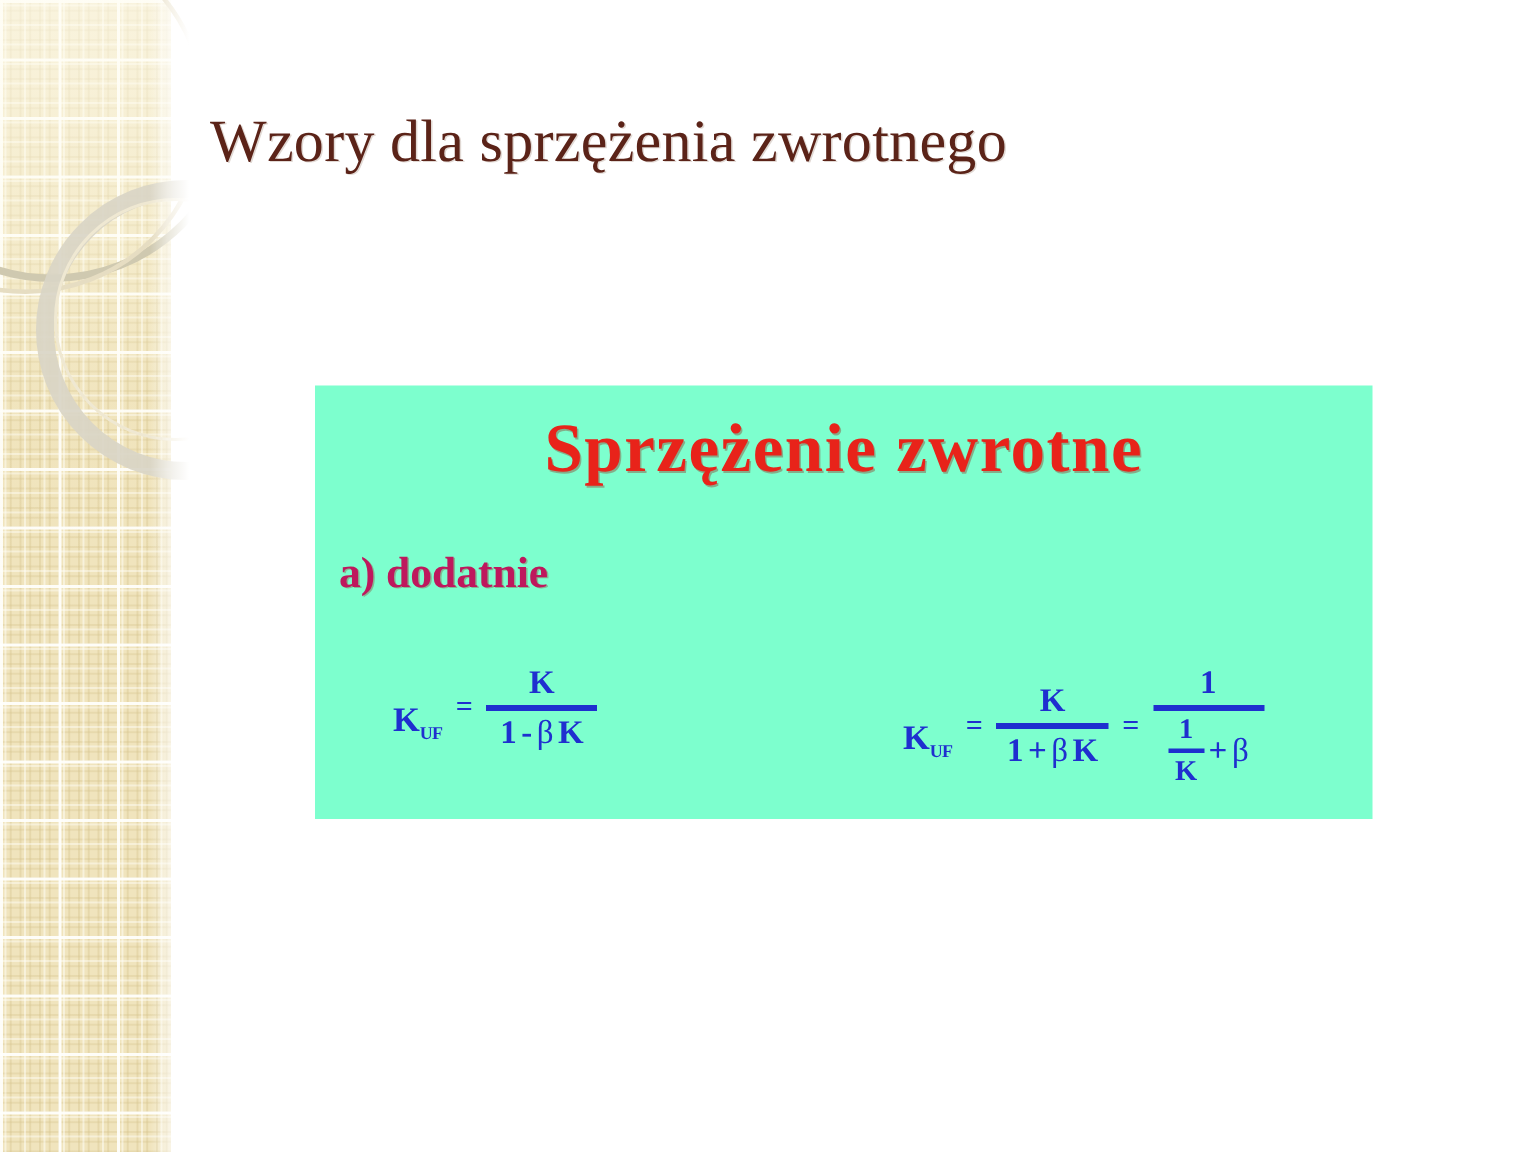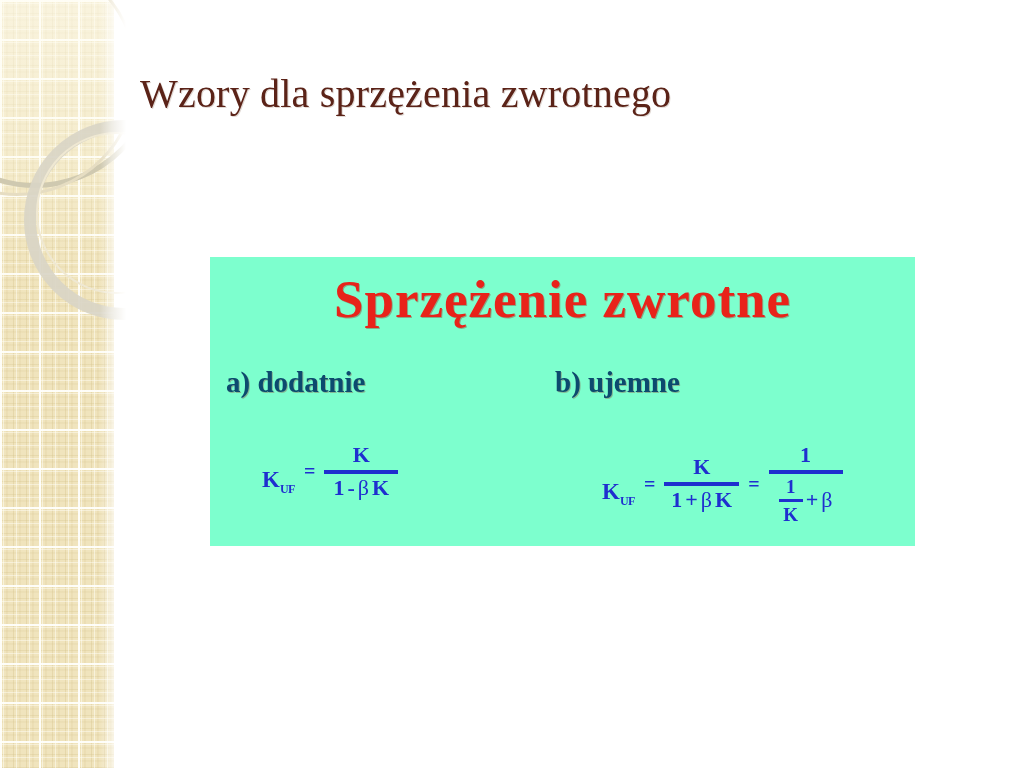--- a/index.html
+++ b/index.html
@@ -132,33 +132,33 @@
     background: #7dffce;
     overflow: hidden;
   }
   #pic-heading {
     position: absolute;
     left: 0; top: 18px;
     width: 705px;
     text-align: center;
     font-family: "Liberation Serif", serif;
     font-weight: bold;
-    font-size: 53px;
+    font-size: 46px;
     line-height: 48px;
     color: #e8231a;
     letter-spacing: 1px;
     text-shadow: 1px 1px 0 rgba(150,20,10,0.35);
   }
   .pic-sublabel {
     position: absolute;
     font-family: "Liberation Serif", serif;
     font-weight: bold;
     font-size: 29px;
     line-height: 34px;
-    color: #0c4a6e;
+    color: #be185d;
     text-shadow: 1px 1px 0 rgba(150,20,10,0.30);
     white-space: nowrap;
   }
   #label-a { left: 16px;  top: 108px; }
   #label-b { left: 345px; top: 108px; }
 
   
   .formula {
     position: absolute;
     display: flex;
@@ -241,21 +241,20 @@
   </div>
 
   <div id="title">Wzory dla sprzężenia zwrotnego</div>
 
   <div id="picture">
 
     <div id="pic-heading">Sprzężenie zwrotne</div>
 
     <div class="pic-sublabel" id="label-a">a) dodatnie</div>
 
-    <div class="pic-sublabel" id="label-b">b) ujemne</div>
 
     <div class="formula" id="formula-a">
       <span class="f-lhs">
         <span>K</span><span class="f-sub">UF</span>
       </span>
       <span class="f-eq">=</span>
       <span class="frac">
         <span class="num">K</span>
         <span class="bar"></span>
         <span class="den den-inline">

